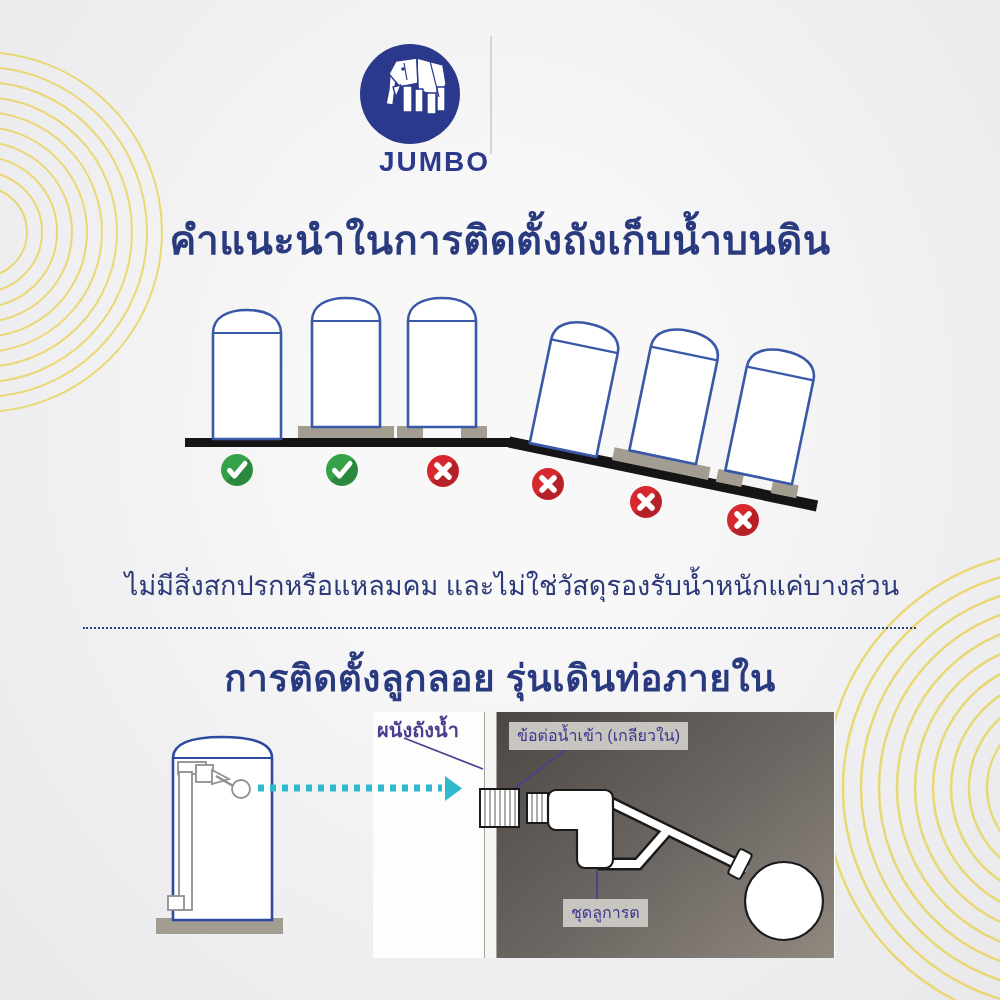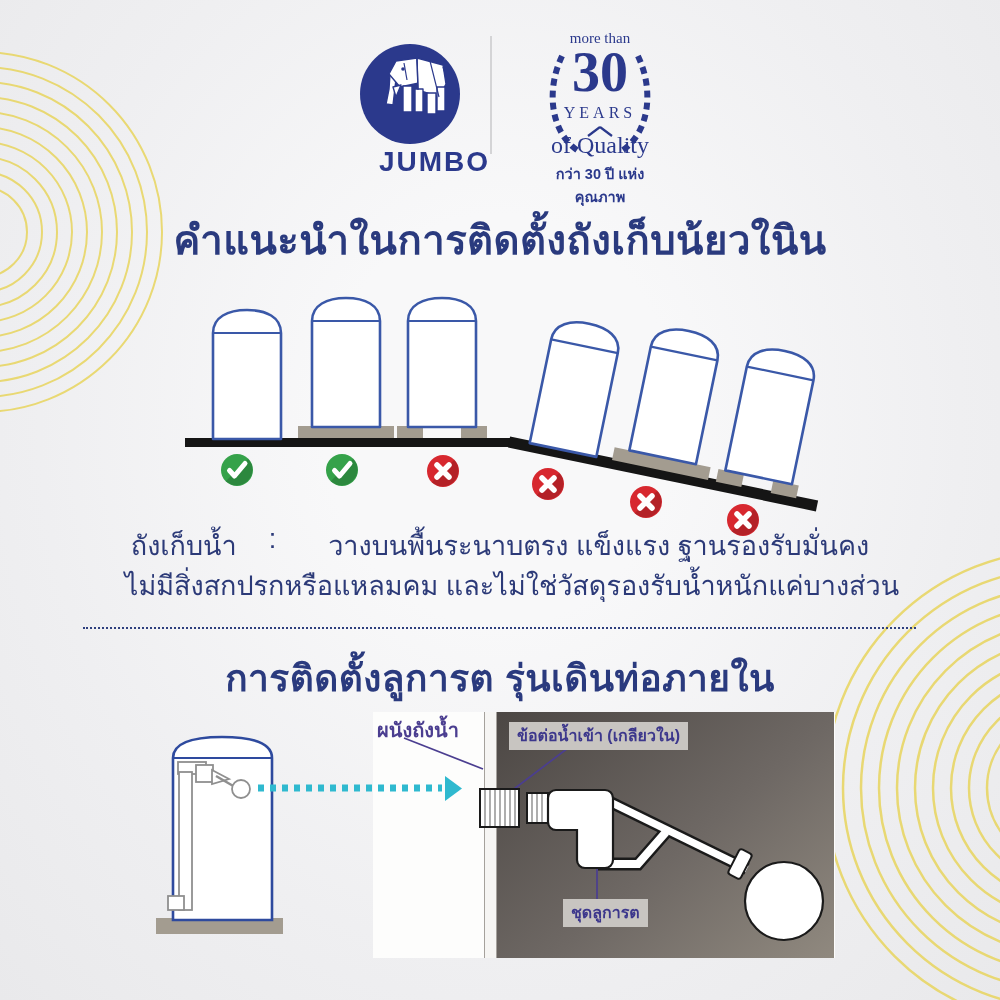--- a/index.html
+++ b/index.html
@@ -62,21 +62,21 @@
   
   #figure-white { left:373px; top:712px; width:462px; height:246px; background:#fdfdfc; }
   #figure-wall  { left:484px; top:712px; width:13px; height:246px; background:#f6f5f3;
                   border-left:1.5px solid #a5a19c; border-right:1.5px solid #a5a19c; }
   #figure-photo { left:497px; top:712px; width:337px; height:246px;
                   background:linear-gradient(140deg,#4c4744 0%,#6e6864 55%,#90897f 100%); }
 
   .fig-label { color:#4b3e90; font-weight:600; white-space:nowrap; }
   #label-tank-wall { left:377px; top:714px; font-size:20px; }
   .fig-label-box {
-    background:#c8c5c1; color:#3c378c; font-weight:700; font-size:16px;
+    background:#c8c5c1; color:#3c378c; font-weight:400; font-size:16px;
     padding:1px 8px 2px 8px; white-space:nowrap;
   }
   #label-inlet { left:509px; top:722px; }
   #label-float { left:563px; top:899px; }
 </style>
 </head>
 <body>
 
 <div id="poster">
 
@@ -125,36 +125,22 @@
         <line x1="57" y1="14" x2="58" y2="46"></line>
         <line x1="70" y1="17" x2="79" y2="53"></line>
         <line x1="83" y1="23" x2="88" y2="38"></line>
       </g>
       <circle cx="43" cy="25" r="1.8" fill="#2b398c"></circle>
     </svg>
   </div>
   <div class="abs" id="brand-name">JUMBO</div>
   <div class="abs" id="header-divider"></div>
 
-  <div class="abs" id="badge">
-    <svg class="abs" style="left:0;top:0;" width="134" height="156" viewBox="0 0 134 156">
-      <g stroke="#2b398c" fill="none">
-        <path d="M44,126 C18,108 12,66 30,30" stroke-width="6" stroke-dasharray="7 5"></path>
-        <path d="M90,126 C116,108 122,66 104,30" stroke-width="6" stroke-dasharray="7 5"></path>
-        <path d="M55,112 L67,103 M79,112 L67,103" stroke-width="2.2"></path>
-      </g>
-    </svg>
-    <div class="badge-text" id="badge-more-than">more than</div>
-    <div class="badge-text" id="badge-number">30</div>
-    <div class="badge-text" id="badge-years">YEARS</div>
-    <div class="badge-text" id="badge-quality">of Quality</div>
-    <div class="badge-text" id="badge-thai">กว่า 30 ปี แห่งคุณภาพ</div>
-  </div>
-
-  <div class="abs thai-heading" id="title-1">คำแนะนำในการติดตั้งถังเก็บน้ยวในิน</div>
+
+  <div class="abs thai-heading" id="title-1">คำแนะนำในการติดตั้งถังเก็บน้ำบนดิน</div>
 
   <svg class="abs" style="left:150px;top:280px;" width="700" height="260" viewBox="150 280 700 260">
     <defs>
       <g id="tank">
         <path d="M-34,0 L-34,-106 C-34,-122 -19,-129 0,-129 C19,-129 34,-122 34,-106 L34,0 Z" fill="#ffffff" stroke="#3a58a8" stroke-width="2.6" stroke-linejoin="round"></path>
         <line x1="-34" y1="-106" x2="34" y2="-106" stroke="#3a58a8" stroke-width="2.2"></line>
       </g>
       <g id="check">
         <circle r="16" fill="#35a24a"></circle>
         <path d="M-11.3,11.3 A16,16 0 0 0 11.3,-11.3 L-11.3,11.3 Z" fill="rgba(0,0,0,0.16)"></path>
@@ -192,30 +178,25 @@
     </g>
 
     <use href="#check" transform="translate(237,470)"></use>
     <use href="#check" transform="translate(342,470)"></use>
     <use href="#cross" transform="translate(443,471)"></use>
     <use href="#cross" transform="translate(548,484)"></use>
     <use href="#cross" transform="translate(646,502)"></use>
     <use href="#cross" transform="translate(743,520)"></use>
   </svg>
 
-  <div class="abs" id="caption-line1">
-    <span class="cap" id="cap-label">ถังเก็บน้ำ</span>
-    <span class="cap" id="cap-colon">:</span>
-    <span class="cap">วางบนพื้นระนาบตรง แข็งแรง ฐานรองรับมั่นคง</span>
-  </div>
   <div class="abs" id="caption-line2">ไม่มีสิ่งสกปรกหรือแหลมคม และไม่ใช่วัสดุรองรับน้ำหนักแค่บางส่วน</div>
 
   <div class="abs" id="dotted-divider"></div>
 
-  <div class="abs thai-heading" id="title-2">การติดตั้งลูการต รุ่นเดินท่อภายใน</div>
+  <div class="abs thai-heading" id="title-2">การติดตั้งลูกลอย รุ่นเดินท่อภายใน</div>
 
   <div class="abs" id="figure-white"></div>
   <div class="abs" id="figure-wall"></div>
   <div class="abs" id="figure-photo"></div>
 
   <svg class="abs" style="left:120px;top:705px;pointer-events:none;" width="720" height="280" viewBox="120 705 720 280">
 
     <rect x="156" y="918" width="127" height="16" fill="#a39c90"></rect>
     <path d="M173,920 L173,758 C173,744 188,737 222,737 C256,737 272,744 272,758 L272,920 Z" fill="#ffffff" stroke="#2e4a9e" stroke-width="2.6"></path>
     <line x1="173" y1="758" x2="272" y2="758" stroke="#2e4a9e" stroke-width="2.2"></line>

